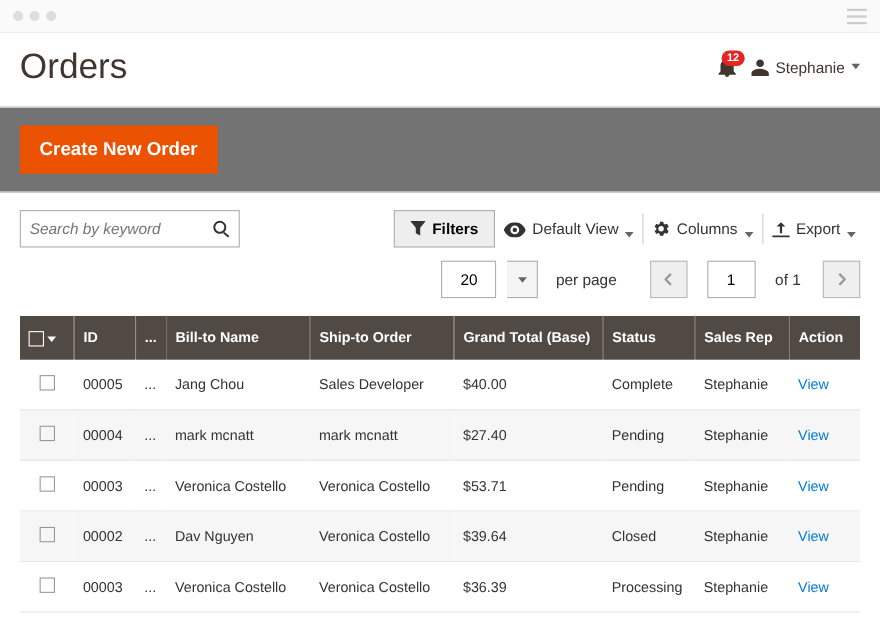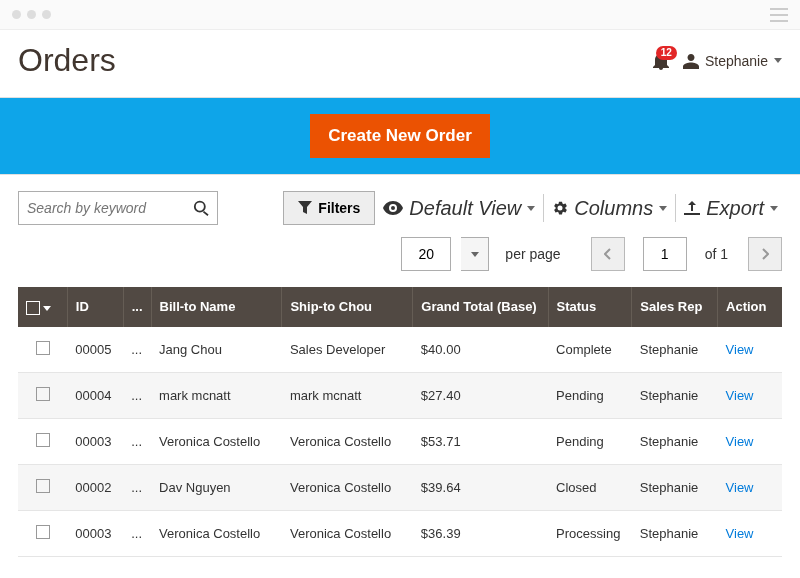--- a/index.html
+++ b/index.html
@@ -9,27 +9,27 @@
 .window-dot { width: 9px; height: 9px; border-radius: 50%; background: #ddd; }
 .hamburger { width: 18px; height: 14px; display: flex; flex-direction: column; justify-content: space-between; }
 .hamburger span { display: block; height: 2px; background: #ccc; }
 .header { display: flex; justify-content: space-between; align-items: center; padding: 12px 18px 18px 18px; gap: 32px; }
 .page-title { font-size: 32px; font-weight: 300; color: #41362f; }
 .header-right { display: flex; align-items: center; gap: 14px; }
 .bell-wrap { position: relative; display:inline-flex; }
 .notif-badge { position: absolute; top: -6px; right: -8px; background: #e22626; color: #fff; border-radius: 9px; font-size: 10px; font-weight: bold; padding: 1px 5px; line-height: 12px; }
 .user-area { display: flex; align-items: center; gap: 6px; color: #41362f; font-size: 14px; cursor: pointer; }
 .caret-down { width: 0; height: 0; border-left: 4px solid transparent; border-right: 4px solid transparent; border-top: 5px solid #666; display: inline-block; }
-.action-bar { background: #0ea5e9; border-top: 1px solid #e0e0e0; border-bottom: 1px solid #e0e0e0; padding: 16px 18px; display: flex; justify-content: center; }
+.action-bar { background: #737373; border-top: 1px solid #e0e0e0; border-bottom: 1px solid #e0e0e0; padding: 16px 18px; display: flex; justify-content: flex-start; }
 .primary-btn { background: #eb5202; color: #fff; border: none; padding: 12px 18px; font-size: 17px; font-weight: 600; cursor: pointer; }
 .toolbar { padding: 16px 18px 8px 18px; display: flex; align-items: center; gap: 4px; }
 .search-wrap { display: flex; align-items: center; border: 1px solid #adadad; width: 200px; height: 34px; padding: 0 8px; }
 .search-input { border: none; outline: none; font-style: italic; font-size: 14px; color: #888; width: 100%; }
 .filters-btn { display: inline-flex; align-items: center; gap: 6px; background: #eee; border: 1px solid #adadad; height: 34px; padding: 0 14px; font-size: 14px; cursor: pointer; font-weight: 600; }
-.tool-group { display: inline-flex; align-items: center; gap: 6px; font-size: 20px; cursor: pointer; color: #333; padding: 0 4px; font-style: italic; }
+.tool-group { display: inline-flex; align-items: flex-end; gap: 6px; font-size: 14px; cursor: pointer; color: #333; padding: 0 4px; }
 .toolbar .sep { width: 1px; height: 28px; background: #ccc; }
 .toolbar-spacer { flex: 1; }
 .pager-row { padding: 4px 18px 16px 18px; display: flex; align-items: center; gap: 10px; }
 .actions-select { display: flex; align-items: center; border: 1px solid #adadad; height: 34px; }
 .actions-label { padding: 0 40px 0 10px; font-size: 14px; display: flex; align-items: center; height: 100%; }
 .actions-drop { width: 34px; height: 33px; border-left: 1px solid #adadad; display: flex; align-items: center; justify-content: center; background:#fff; }
 .pager-spacer { flex: 1; }
 .page-size-input { border: 1px solid #adadad; width: 50px; height: 34px; text-align: center; font-size: 14px; }
 .drop-btn { width: 28px; height: 34px; border: 1px solid #adadad; border-left: none; background: #f5f5f5; display:flex; align-items:center; justify-content:center; cursor:pointer; }
 .per-page-label { font-size: 14px; margin-left: 6px; margin-right: 20px; }
@@ -158,21 +158,21 @@
       <col style="width:78px">
       <col style="width:80px">
       <col style="width:60px">
   </colgroup>
   <thead>
     <tr>
       <th><span class="header-check"></span><span class="header-check-drop"><span class="caret-down"></span></span></th>
       <th>ID</th>
       <th>...</th>
       <th>Bill-to Name</th>
-      <th>Ship-to Chou</th>
+      <th>Ship-to Order</th>
       <th>Grand Total (Base)</th>
       <th>Status</th>
       <th>Sales Rep</th>
       <th>Action</th>
     </tr>
   </thead>
   <tbody id="orders-body">
       <tr>
         <td style="text-align:center"><span class="row-check"></span></td>
         <td>00005</td>

